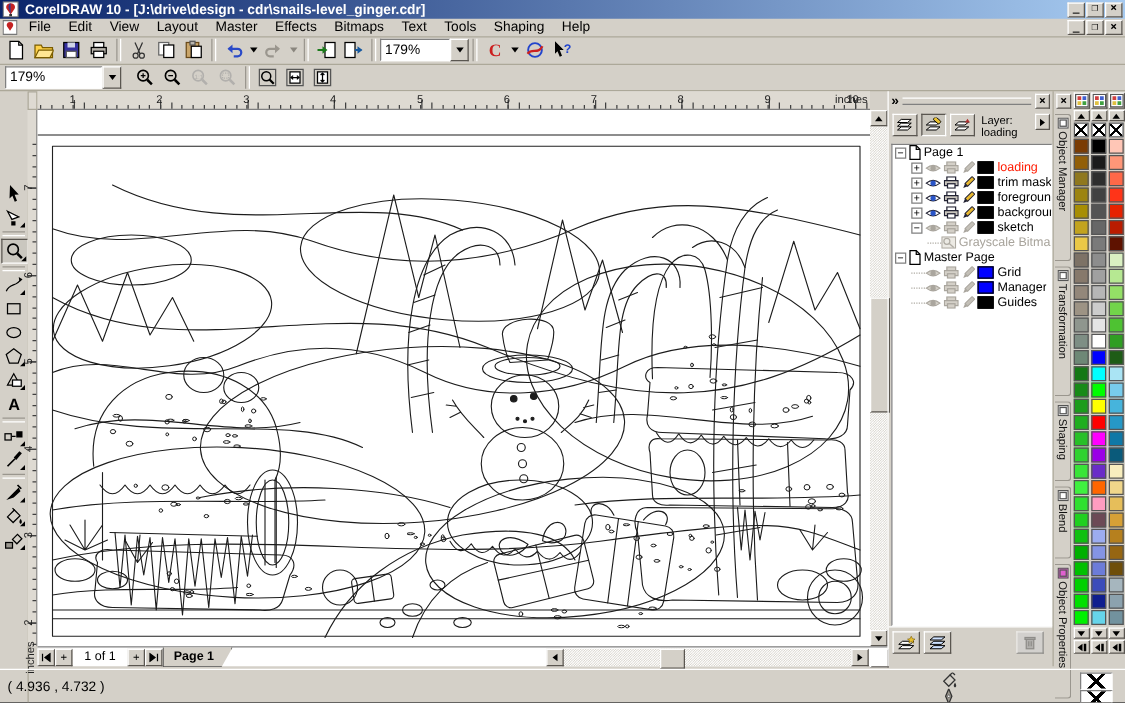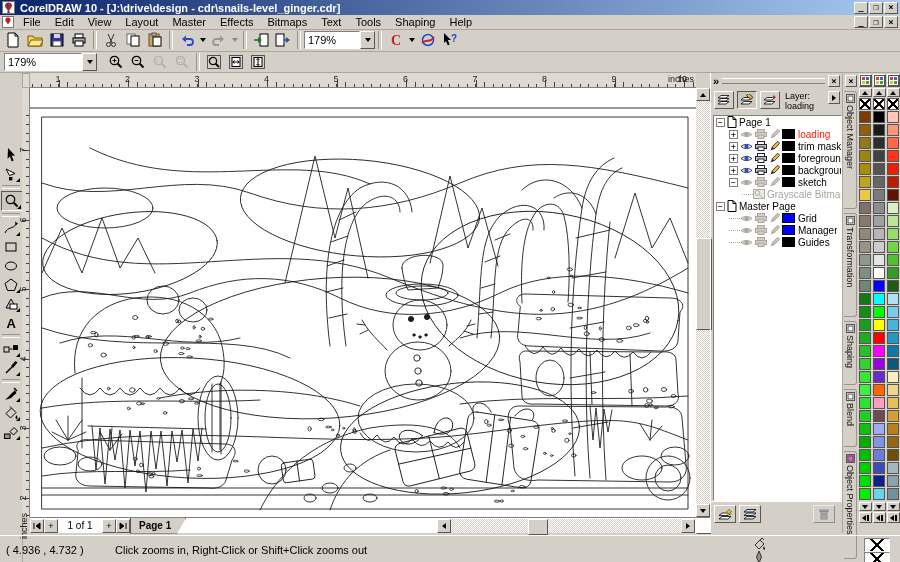--- a/index.html
+++ b/index.html
@@ -1393,21 +1393,20 @@
           <span class="palexp btn raised">
             <span class="arrow a-left"></span>
             <span class="bar"></span>
           </span>
         </div>
       </div>
   </div>
 
   <div id="statusbar">
     <span id="coords">( 4.936 , 4.732 )</span>
-    <span id="statusmsg">Click zooms in, Right-Click or Shift+Click zooms out</span>
     <span style="position:absolute;left:752px;top:2px">
       <svg width="14" height="13" viewBox="0 0 14 13">
           <path d="M3,7 L8,2 L12,6 L7,11z" fill="#d4d0c8" stroke="#333"></path>
           <path d="M8,2 L10,0 L12,2" fill="none" stroke="#333"></path>
           <path d="M12,8 q2,3 0,4 q-2,-1 0,-4" fill="#333"></path>
         </svg>
     </span>
     <span style="position:absolute;left:755px;top:15px">
       <svg width="8" height="13" viewBox="0 0 8 13">
           <path d="M4,0 L6.5,6 L4,12 L1.5,6z" fill="#9a968e" stroke="#333"></path>

